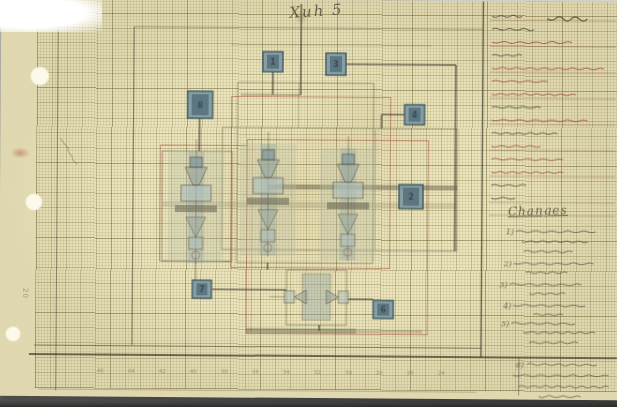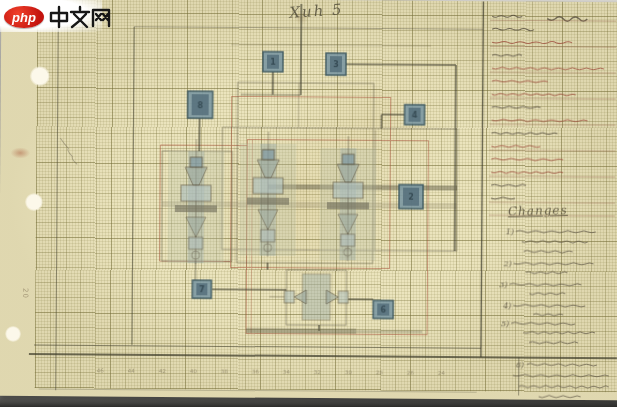--- a/index.html
+++ b/index.html
@@ -262,23 +262,13 @@
 
       <path d="M60 140 q4 6 8 10 q-2 2 4 8 q-1 3 5 8" stroke="#6b6350" fill="none" stroke-width="1" opacity=".45"></path>
     </svg>
 
     <div class="signature">Xuh 5</div>
     <div class="changes-heading">Changes</div>
     <div class="stamp">20</div>
   </div>
 
   <div class="corner-white"></div>
-  <div class="logo">
-    <div class="logo-badge">php</div>
-    <svg width="66" height="24" viewBox="0 0 66 24" aria-label="中文网">
-      <g stroke="#171717" stroke-width="2.4" fill="none" stroke-linecap="round" stroke-linejoin="round">
-        <path d="M11 2 V22 M3 8 H19 V16 H3 Z"></path>
-        <path d="M32 2 V5 M23 7 H41 M26 9 Q32 15 39 22 M38 9 Q32 16 24 22"></path>
-        <path d="M45 5 H61 V21 M45 5 V21 M48 9 L53 15 M53 9 L48 15 M55 9 L60 15 M60 9 L55 15"></path>
-      </g>
-    </svg>
-  </div>
 </div>
 
 </body></html>

